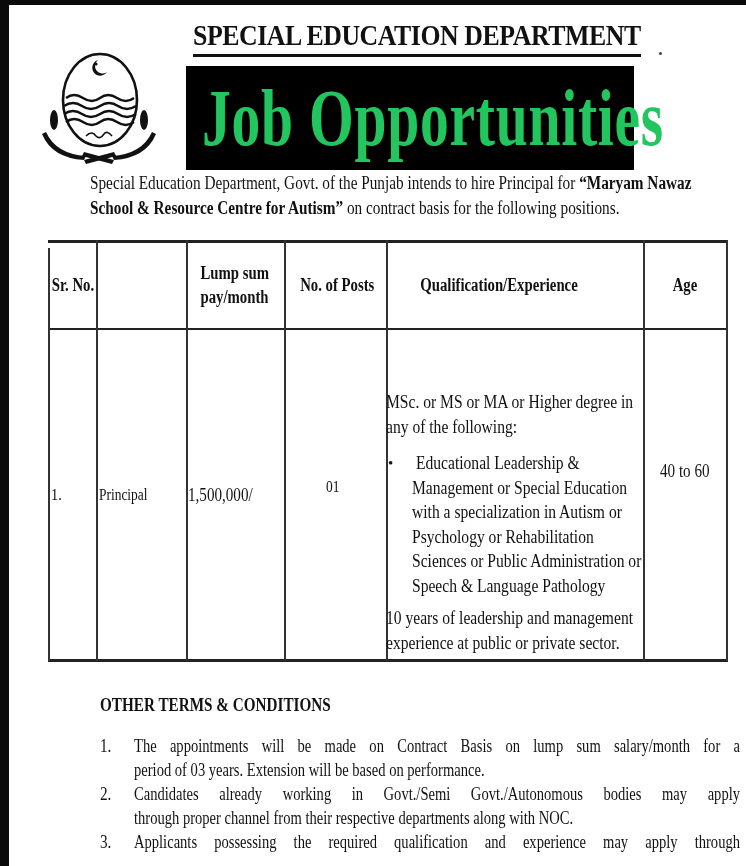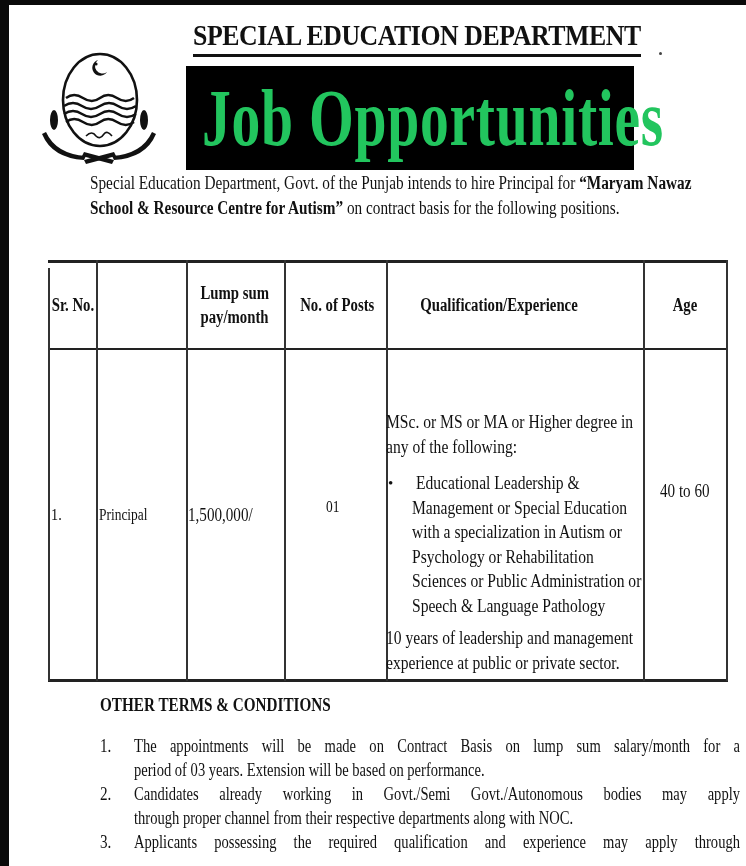--- a/index.html
+++ b/index.html
@@ -35,21 +35,21 @@
   }
 
   .intro {
     position: absolute; left: 90px; top: 171px; width: 790px;
     font-size: 18.5px; line-height: 25px;
     transform: scaleX(0.825); transform-origin: left top;
   }
   .intro .line { display: block; white-space: nowrap; }
   .intro b { font-weight: bold; }
 
-  .table-wrap { position: absolute; left: 48px; top: 260px; width: 680px; height: 422px; font-family: Liberation Serif, serif; }
+  .table-wrap { position: absolute; left: 48px; top: 240px; width: 680px; height: 422px; font-family: Liberation Serif, serif; }
   .hline { position: absolute; background: #222; }
   .vline { position: absolute; background: #333; width: 1.5px; }
   .cell {
     position: absolute; font-size: 17px; line-height: 22px;
     transform-origin: left top;
   }
   .hcell {
     position: absolute; display: flex; align-items: center; justify-content: center;
     text-align: center; font-weight: bold; font-size: 18px; line-height: 24px;
   }

